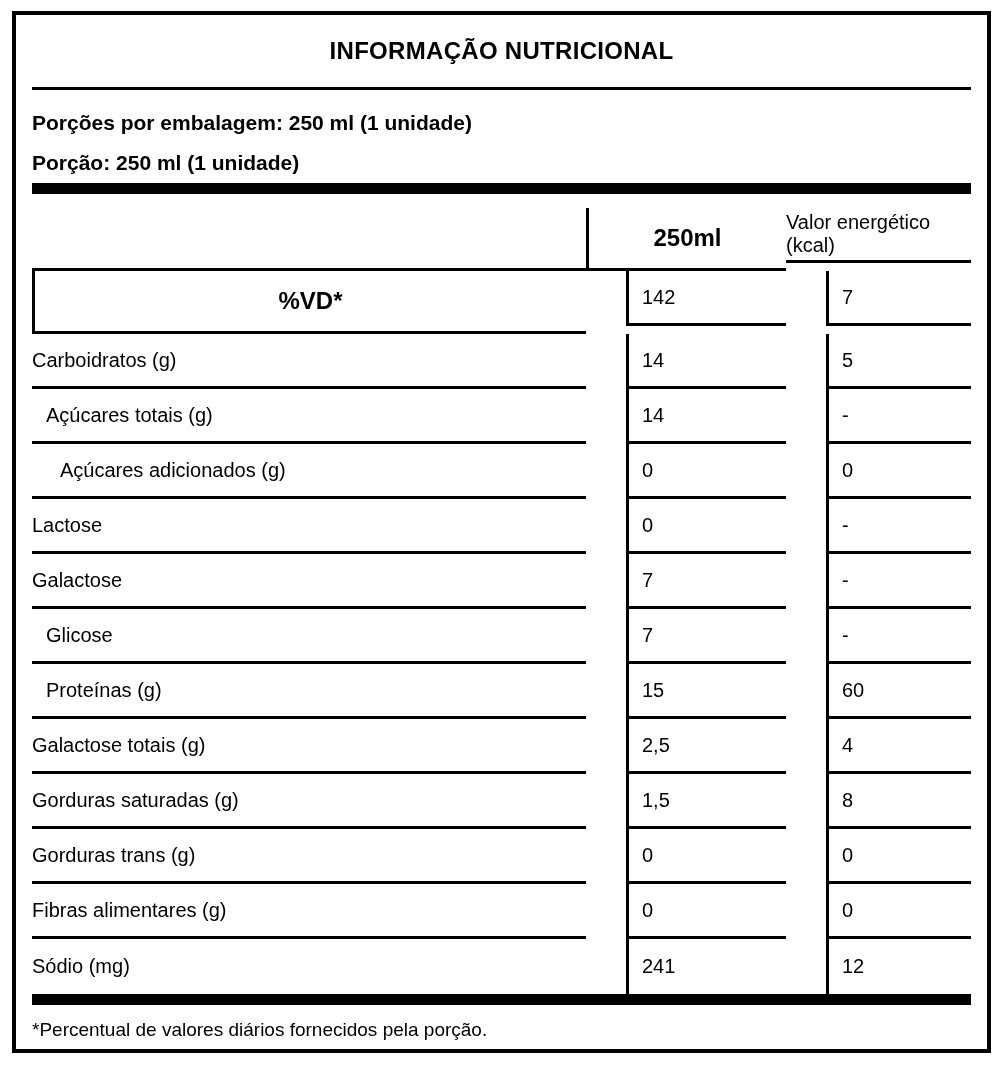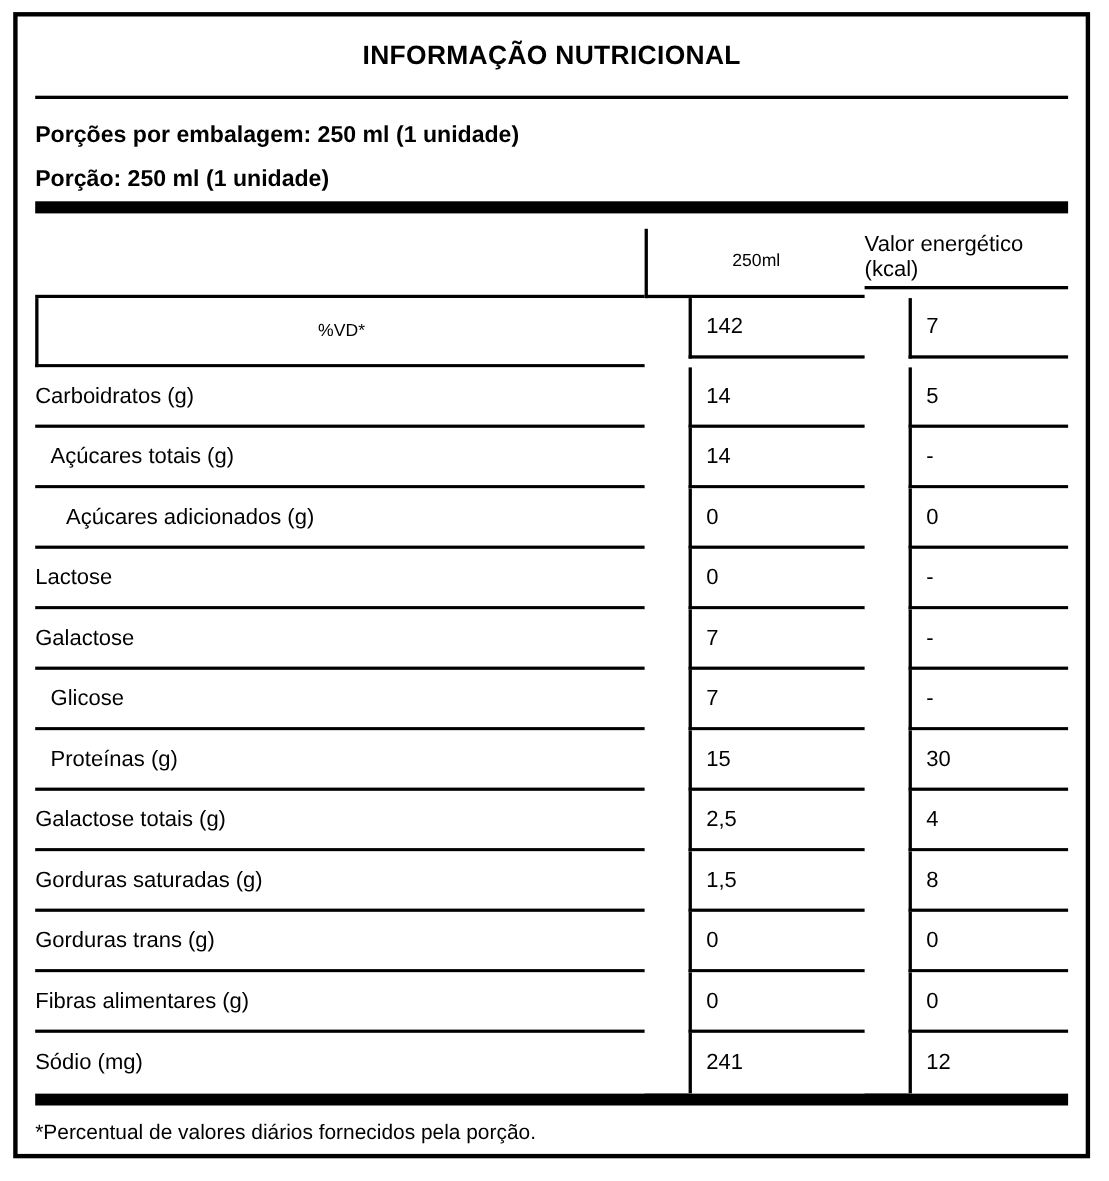--- a/index.html
+++ b/index.html
@@ -57,22 +57,22 @@
   }
   .cell {
     display: flex;
     align-items: center;
     font-size: 20px;
     box-sizing: border-box;
     background: #ffffff;
   }
   .head {
     height: 63px;
-    font-weight: normal;
-    font-size: 16px;
+    font-weight: bold;
+    font-size: 24px;
     justify-content: center;
     border-bottom: 3px solid #000000;
     text-align: center;
   }
   .head.c1 { justify-content: flex-start; }
   .c2, .c3 { border-left: 3px solid #000000; }
   .data {
     height: 55px;
     border-bottom: 3px solid #000000;
   }
@@ -131,21 +131,21 @@
     <div class="cell data">Galactose</div>
     <div class="cell data c2 val">7</div>
     <div class="cell data c3 val">-</div>
 
     <div class="cell data ind1">Glicose</div>
     <div class="cell data c2 val">7</div>
     <div class="cell data c3 val">-</div>
 
     <div class="cell data ind1">Proteínas (g)</div>
     <div class="cell data c2 val">15</div>
-    <div class="cell data c3 val">30</div>
+    <div class="cell data c3 val">60</div>
 
     <div class="cell data">Galactose totais (g)</div>
     <div class="cell data c2 val">2,5</div>
     <div class="cell data c3 val">4</div>
 
     <div class="cell data">Gorduras saturadas (g)</div>
     <div class="cell data c2 val">1,5</div>
     <div class="cell data c3 val">8</div>
 
     <div class="cell data">Gorduras trans (g)</div>

